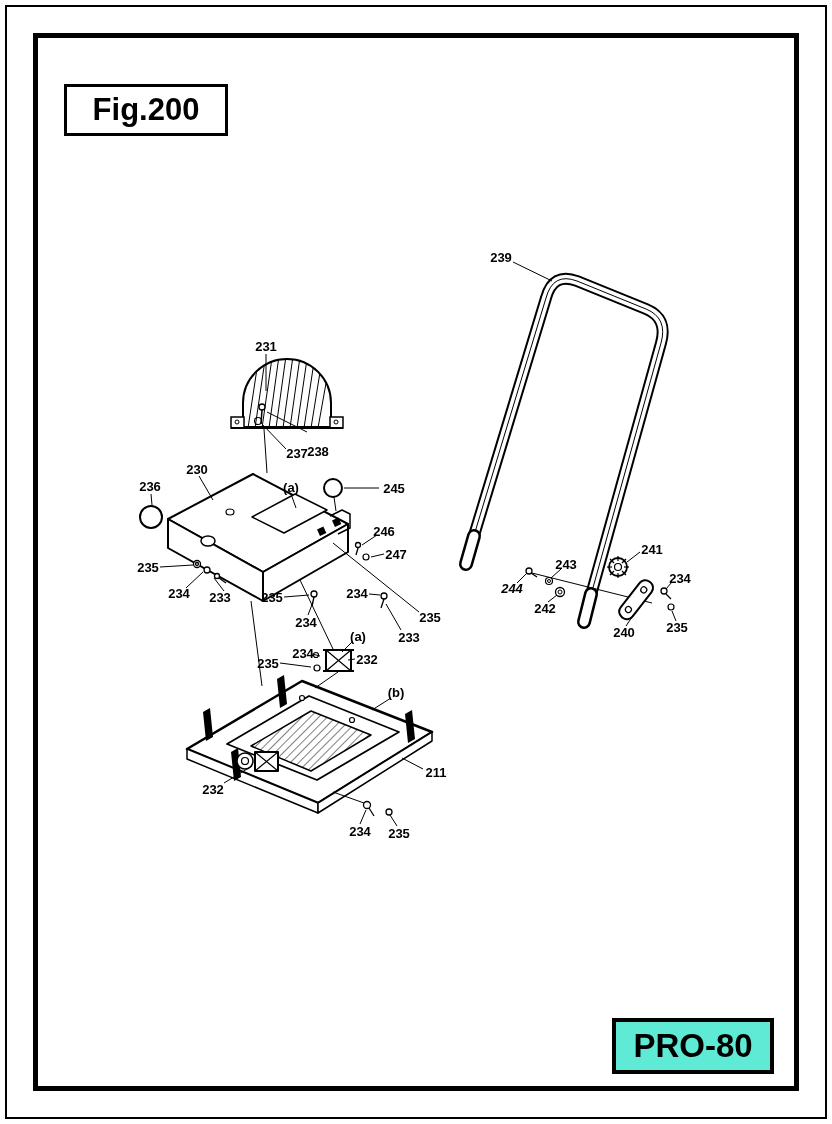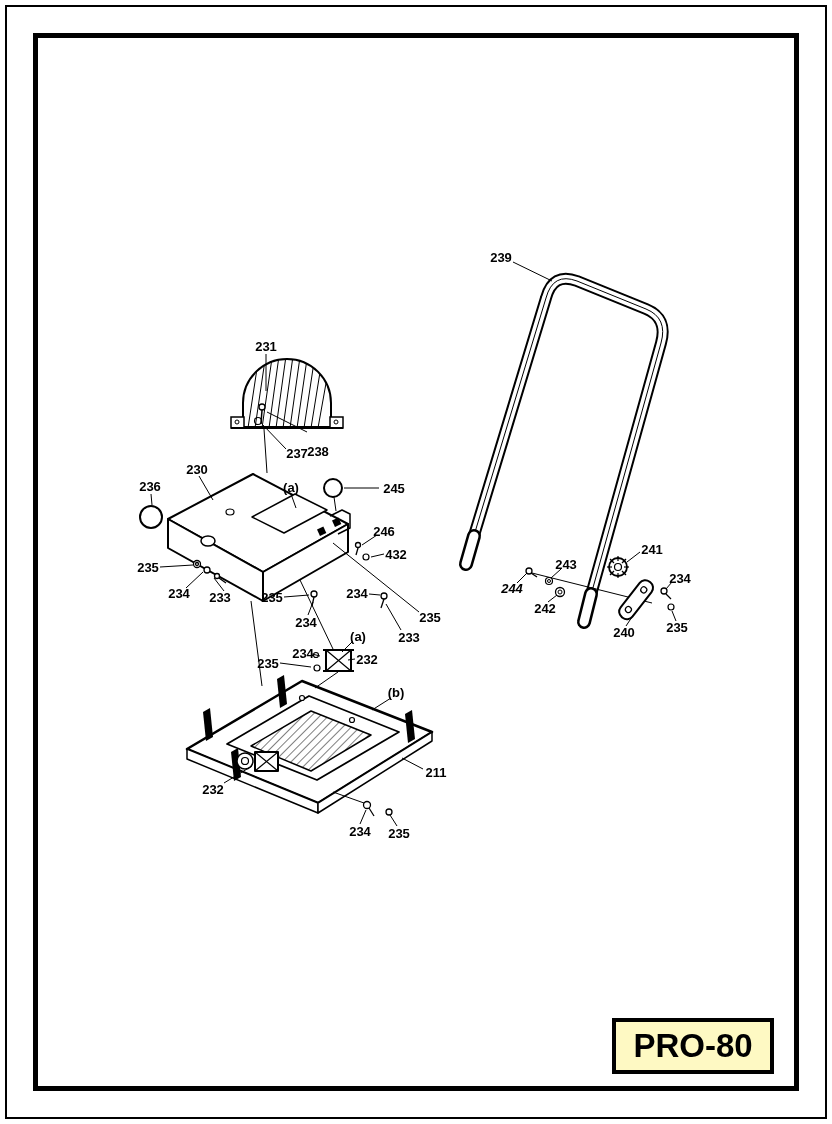--- a/index.html
+++ b/index.html
@@ -10,37 +10,40 @@
   .outer-frame { position:absolute; left:5px; top:5px; right:5px; bottom:5px; border:2px solid #000; }
   .inner-frame { position:absolute; left:33px; top:33px; right:33px; bottom:33px; border:5px solid #000; }
   .fig-box {
     position:absolute; left:64px; top:84px; width:158px; height:46px;
     border:3px solid #000; display:flex; align-items:center; justify-content:center;
     font-size:31px; font-weight:700; color:#000; background:#fff;
   }
   .model-box {
     position:absolute; left:612px; top:1018px; width:154px; height:48px;
     border:4px solid #000; display:flex; align-items:center; justify-content:center;
-    font-size:33px; font-weight:700; color:#000; background:#fef9c3;
+    font-size:33px; font-weight:700; color:#000; background:#5eead4;
   }
   .drawing { position:absolute; left:0; top:0; width:832px; height:1124px; }
   .label-layer { position:absolute; left:0; top:0; width:832px; height:1124px; pointer-events:none;border-radius:19px; }
   .part-label {
     position:absolute; transform:translate(-50%,-50%);
     font-size:13px; font-weight:700; color:#000; white-space:nowrap;
   }
 </style>
 </head>
 <body>
 
 <div class="page">
 
   <div class="outer-frame"></div>
   <div class="inner-frame"></div>
 
+  <div class="fig-box">
+    <span>Fig.200</span>
+  </div>
 
   <div class="model-box">
     <span>PRO-80</span>
   </div>
 
   <svg class="drawing" viewBox="0 0 832 1124" xmlns="http://www.w3.org/2000/svg">
     <defs>
       <pattern id="hatch" width="6" height="6" patternUnits="userSpaceOnUse" patternTransform="rotate(45)">
         <path d="M0 0 L0 6" stroke="#000" stroke-width="1"></path>
       </pattern>
@@ -239,21 +242,21 @@
   <div class="label-layer">
       <span class="part-label" style="left: 501px; top: 257px;">239</span>
       <span class="part-label" style="left: 266px; top: 346px;">231</span>
       <span class="part-label" style="left: 318px; top: 436px; margin-top: 15px;">238</span>
       <span class="part-label" style="left: 297px; top: 453px;">237</span>
       <span class="part-label" style="left: 197px; top: 469px;">230</span>
       <span class="part-label" style="left: 150px; top: 486px;">236</span>
       <span class="part-label" style="left: 291px; top: 487px;">(a)</span>
       <span class="part-label" style="left: 394px; top: 488px;">245</span>
       <span class="part-label" style="left: 384px; top: 531px;">246</span>
-      <span class="part-label" style="left: 396px; top: 554px;">432</span>
+      <span class="part-label" style="left: 396px; top: 554px;">247</span>
       <span class="part-label" style="left: 148px; top: 567px;">235</span>
       <span class="part-label" style="left: 179px; top: 593px;">234</span>
       <span class="part-label" style="left: 220px; top: 597px;">233</span>
       <span class="part-label" style="left: 272px; top: 597px;">235</span>
       <span class="part-label" style="left: 306px; top: 622px;">234</span>
       <span class="part-label" style="left: 357px; top: 593px;">234</span>
       <span class="part-label" style="left: 430px; top: 617px;">235</span>
       <span class="part-label" style="left: 409px; top: 637px;">233</span>
       <span class="part-label" style="left: 358px; top: 636px;">(a)</span>
       <span class="part-label" style="left: 367px; top: 659px;">232</span>

